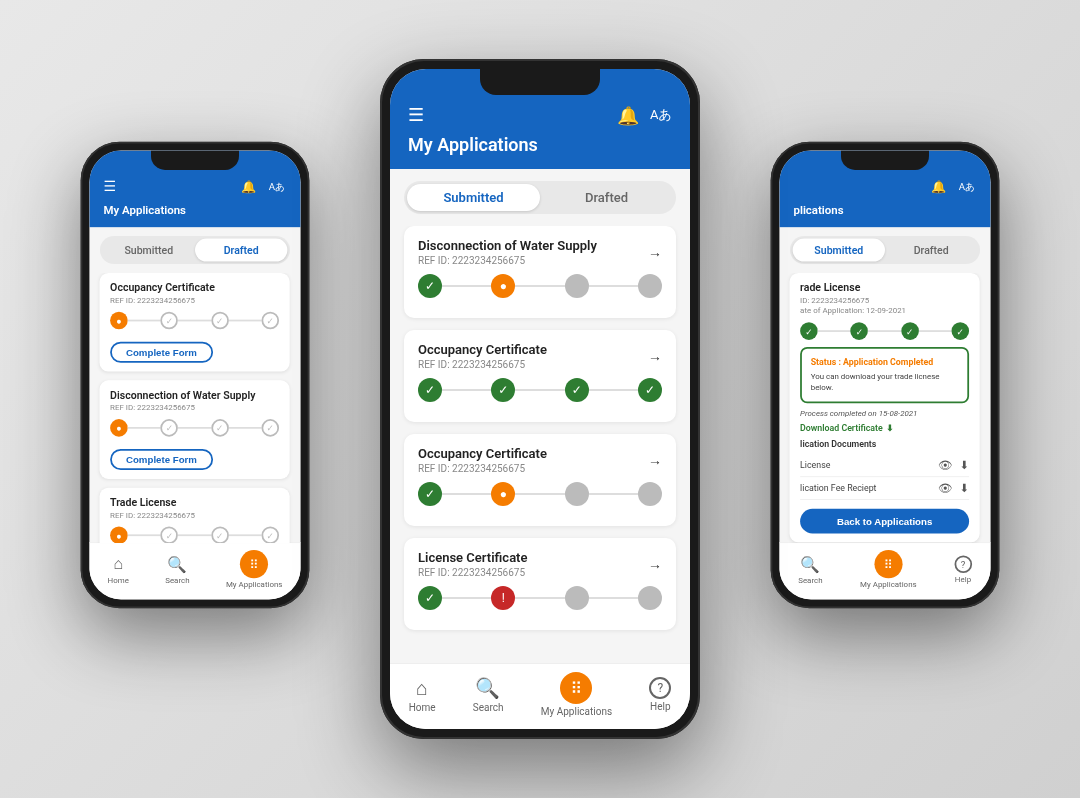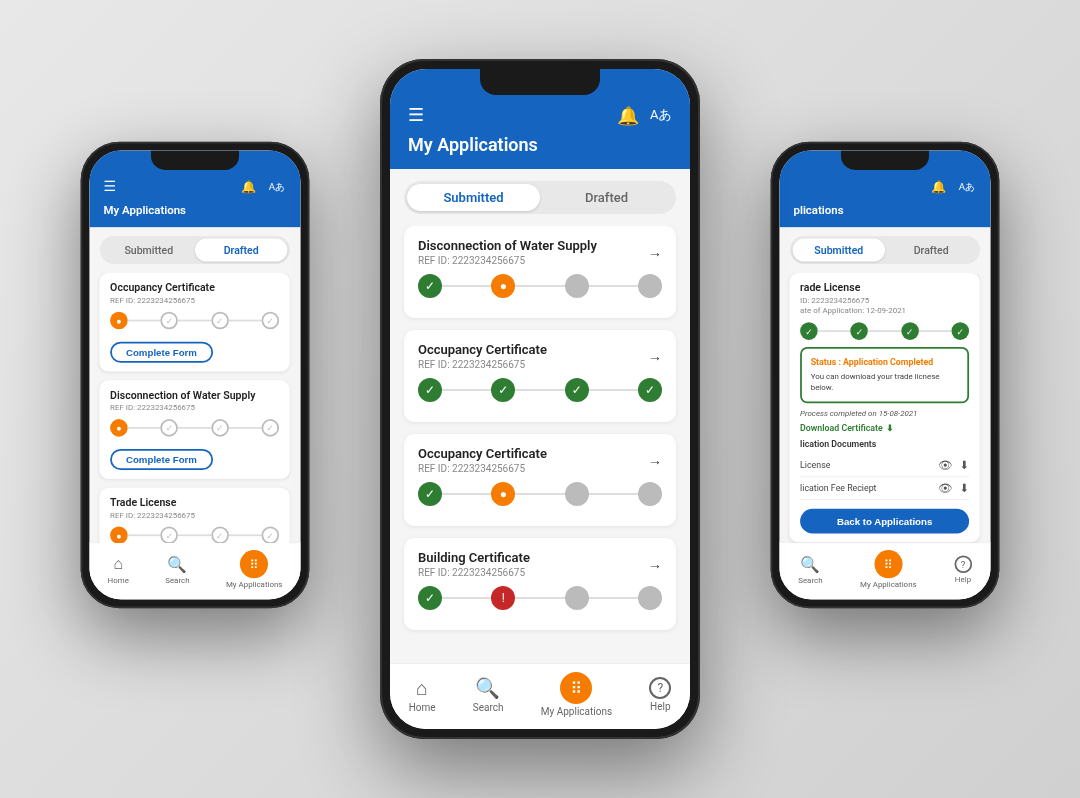--- a/index.html
+++ b/index.html
@@ -604,21 +604,21 @@
               <div class="prog-line"></div>
               <div class="prog-dot gray"></div>
               <div class="prog-line"></div>
               <div class="prog-dot gray"></div>
             </div>
           </div>
 
           <div class="app-item">
             <div class="app-item-header">
               <div>
-                <div class="app-name">Building Certificate</div>
+                <div class="app-name">License Certificate</div>
                 <div class="app-ref">REF ID: 2223234256675</div>
               </div>
               <span class="arrow-icon">→</span>
             </div>
             <div class="progress-track">
               <div class="prog-dot green">✓</div>
               <div class="prog-line"></div>
               <div class="prog-dot red">!</div>
               <div class="prog-line"></div>
               <div class="prog-dot gray"></div>

